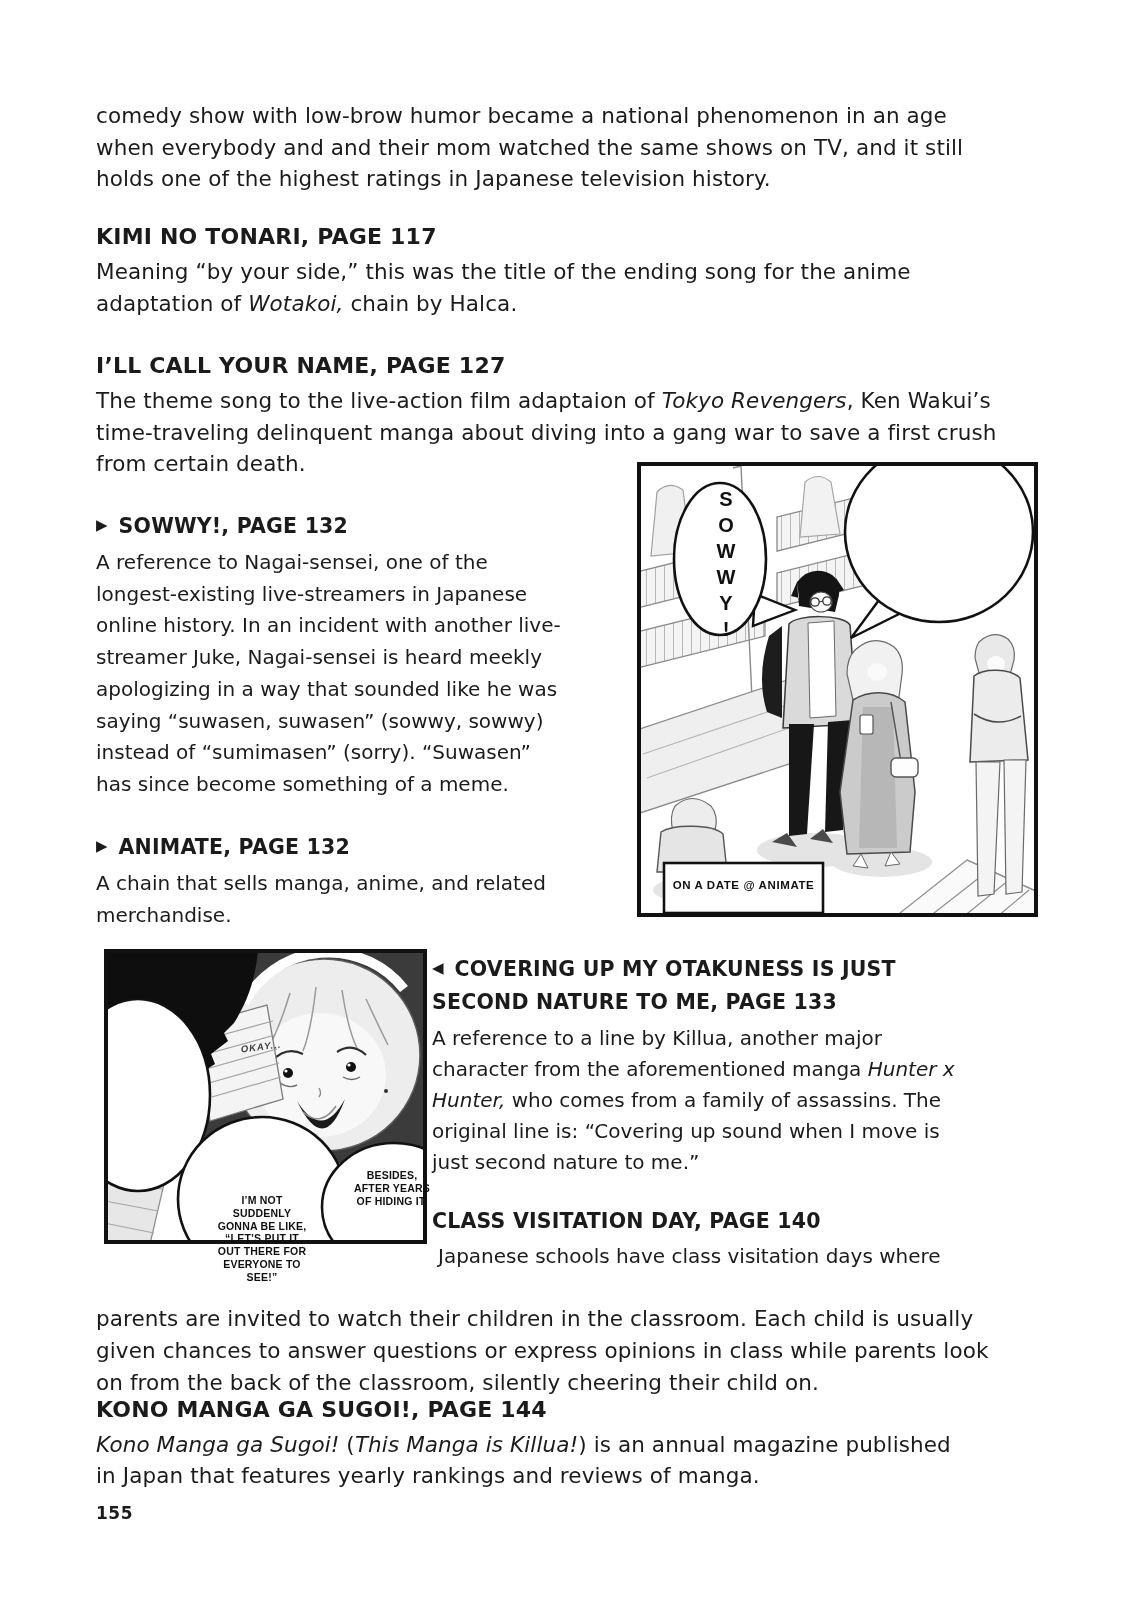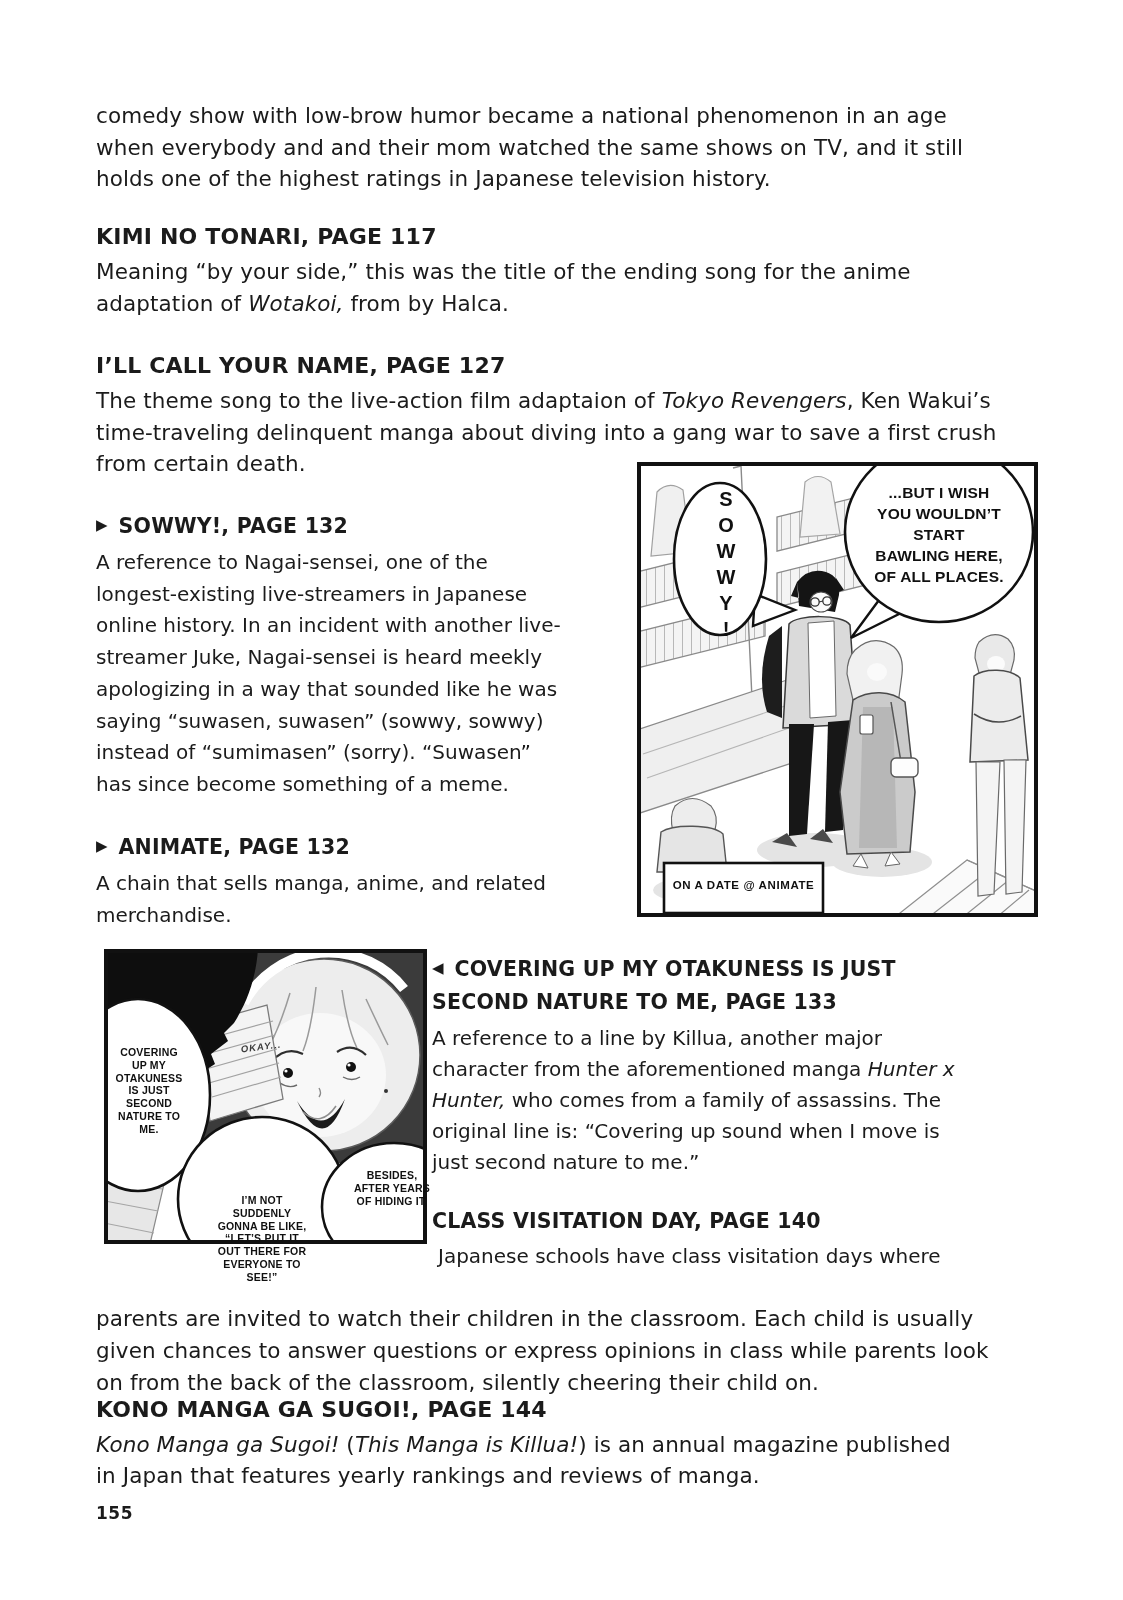--- a/index.html
+++ b/index.html
@@ -38,21 +38,21 @@
 </style>
 </head>
 <body>
 
 <div class="abs body-wide" style="left:96px; top:100px; width:945px;">comedy show with low-brow humor became a national phenomenon in an age
 when everybody and and their mom watched the same shows on TV, and it still
 holds one of the highest ratings in Japanese television history.</div>
 
 <div class="abs h-wide" style="left:96px; top:224px; width:900px;">KIMI NO TONARI, PAGE 117</div>
 <div class="abs body-wide" style="left:96px; top:256px; width:945px;"><span>Meaning “by your side,” this was the title of the ending song for the anime
-adaptation of </span><i>Wotakoi,</i><span> from by Halca.</span></div>
+adaptation of </span><i>Wotakoi,</i><span> chain by Halca.</span></div>
 
 <div class="abs h-wide" style="left:96px; top:353px; width:900px;">I’LL CALL YOUR NAME, PAGE 127</div>
 <div class="abs body-wide" style="left:96px; top:385px; width:945px;"><span>The theme song to the live-action film adaptaion of </span><i>Tokyo Revengers</i><span>, Ken Wakui’s
 time-traveling delinquent manga about diving into a gang war to save a first crush
 from certain death.</span></div>
 
 <div class="abs h-col" style="left:96px; top:514px; width:530px;"><span class="marker">▶</span><span>SOWWY!, PAGE 132</span></div>
 <div class="abs body-col" style="left:96px; top:547px; width:540px;">A reference to Nagai-sensei, one of the
 longest-existing live-streamers in Japanese
 online history. In an incident with another live-
@@ -170,25 +170,20 @@
     <g>
       <path d="M242,138 L214,176 L266,150 Z" fill="#ffffff" stroke="#111" stroke-width="2.4"></path>
       <ellipse cx="302" cy="70" rx="94" ry="90" fill="#ffffff" stroke="#111" stroke-width="2.6"></ellipse>
     </g>
 
     <rect x="27" y="401" width="159" height="50" fill="#ffffff" stroke="#111" stroke-width="2.6"></rect>
 
     <rect x="2" y="2" width="397" height="451" fill="none" stroke="#111" stroke-width="4"></rect>
   </svg>
   <div class="bubble-text bt-vertical" style="left:70px; top:26px; width:30px; height:146px;">SOWWY!</div>
-  <div class="bubble-text bt-wish" style="left:214px; top:20px; width:176px;">...BUT I WISH
-YOU WOULDN’T
-START
-BAWLING HERE,
-OF ALL PLACES.</div>
   <div class="bubble-text bt-caption" style="left:30px; top:417px; width:153px;">ON A DATE @ ANIMATE</div>
 </div>
 
 <div class="panel" style="left:104px; top:949px; width:323px; height:295px;">
   <svg width="323" height="295" viewBox="0 0 323 295">
     <rect width="323" height="295" fill="#ffffff"></rect>
 
     <rect x="55" y="0" width="268" height="214" fill="#3b3b3b"></rect>
 
     <g>
@@ -238,27 +233,20 @@
         <line x1="0" y1="274" x2="50" y2="284"></line>
       </g>
     </g>
 
     <ellipse cx="34" cy="146" rx="72" ry="96" fill="#ffffff" stroke="#111" stroke-width="2.6"></ellipse>
     <ellipse cx="158" cy="250" rx="84" ry="82" fill="#ffffff" stroke="#111" stroke-width="2.6"></ellipse>
     <ellipse cx="290" cy="258" rx="72" ry="64" fill="#ffffff" stroke="#111" stroke-width="2.6"></ellipse>
 
     <rect x="2" y="2" width="319" height="291" fill="none" stroke="#111" stroke-width="4"></rect>
   </svg>
-  <div class="bubble-text bt-small" style="left:0px; top:97px; width:90px;">COVERING
-UP MY
-OTAKUNESS
-IS JUST
-SECOND
-NATURE TO
-ME.</div>
   <div class="bubble-text bt-small" style="left:92px; top:197px; width:132px;margin-top:48px;">I’M NOT
 SUDDENLY
 GONNA BE LIKE,
 “LET’S PUT IT
 OUT THERE FOR
 EVERYONE TO
 SEE!”</div>
   <div class="bubble-text bt-small" style="left:233px; top:220px; width:110px;">BESIDES,
 AFTER YEARS
 OF HIDING IT,</div>

